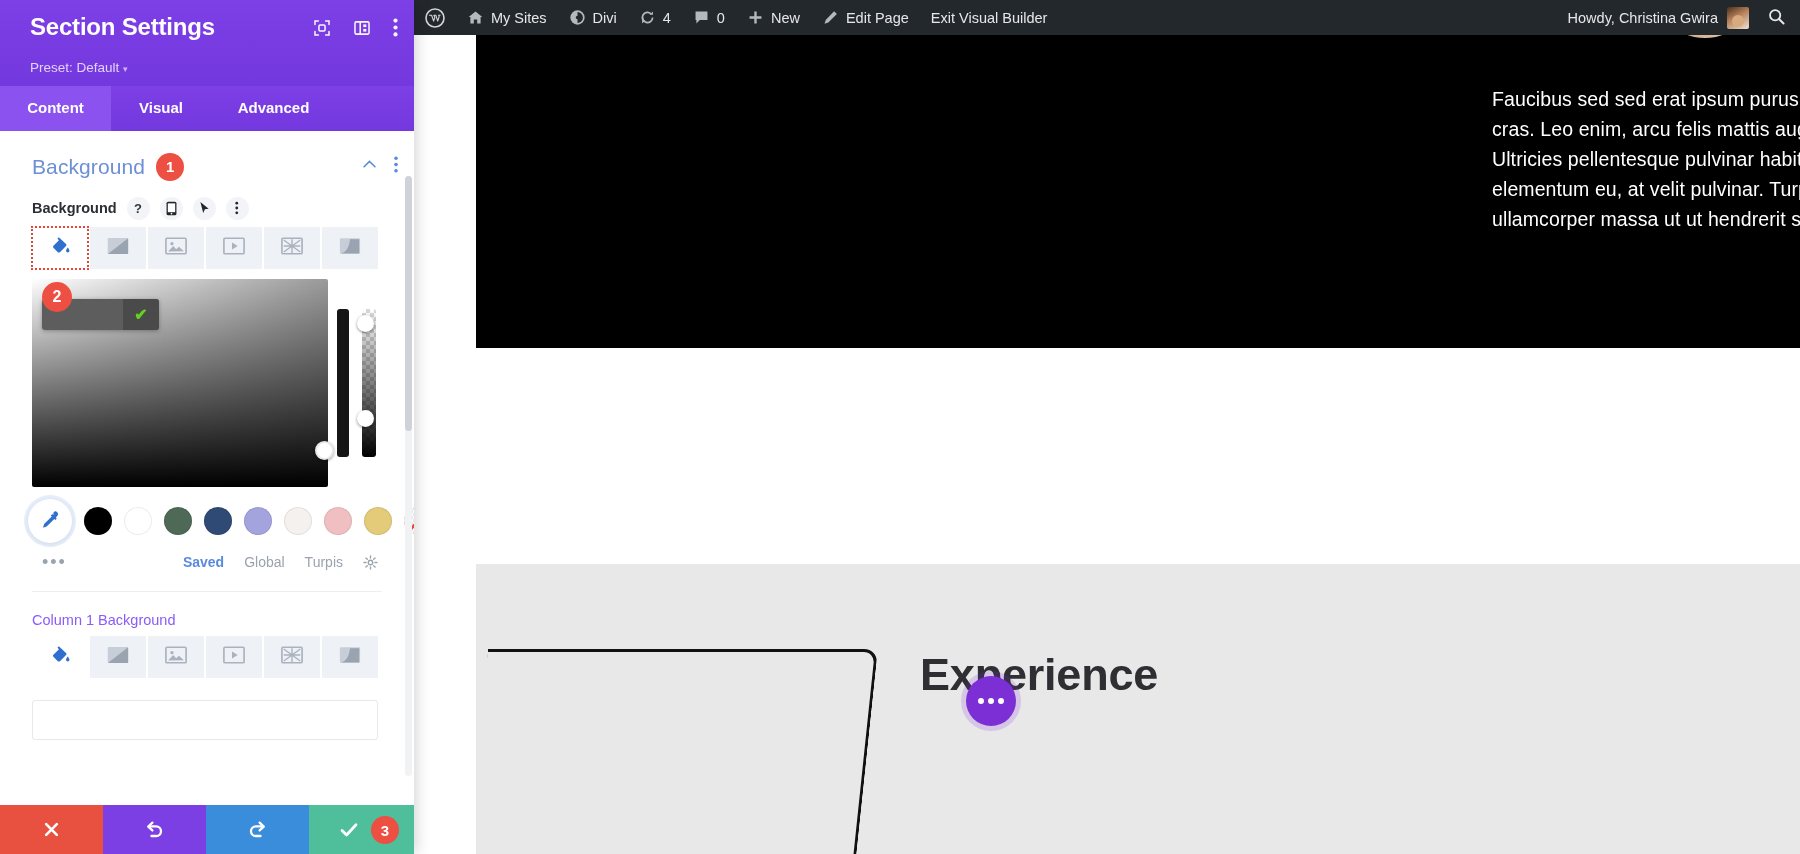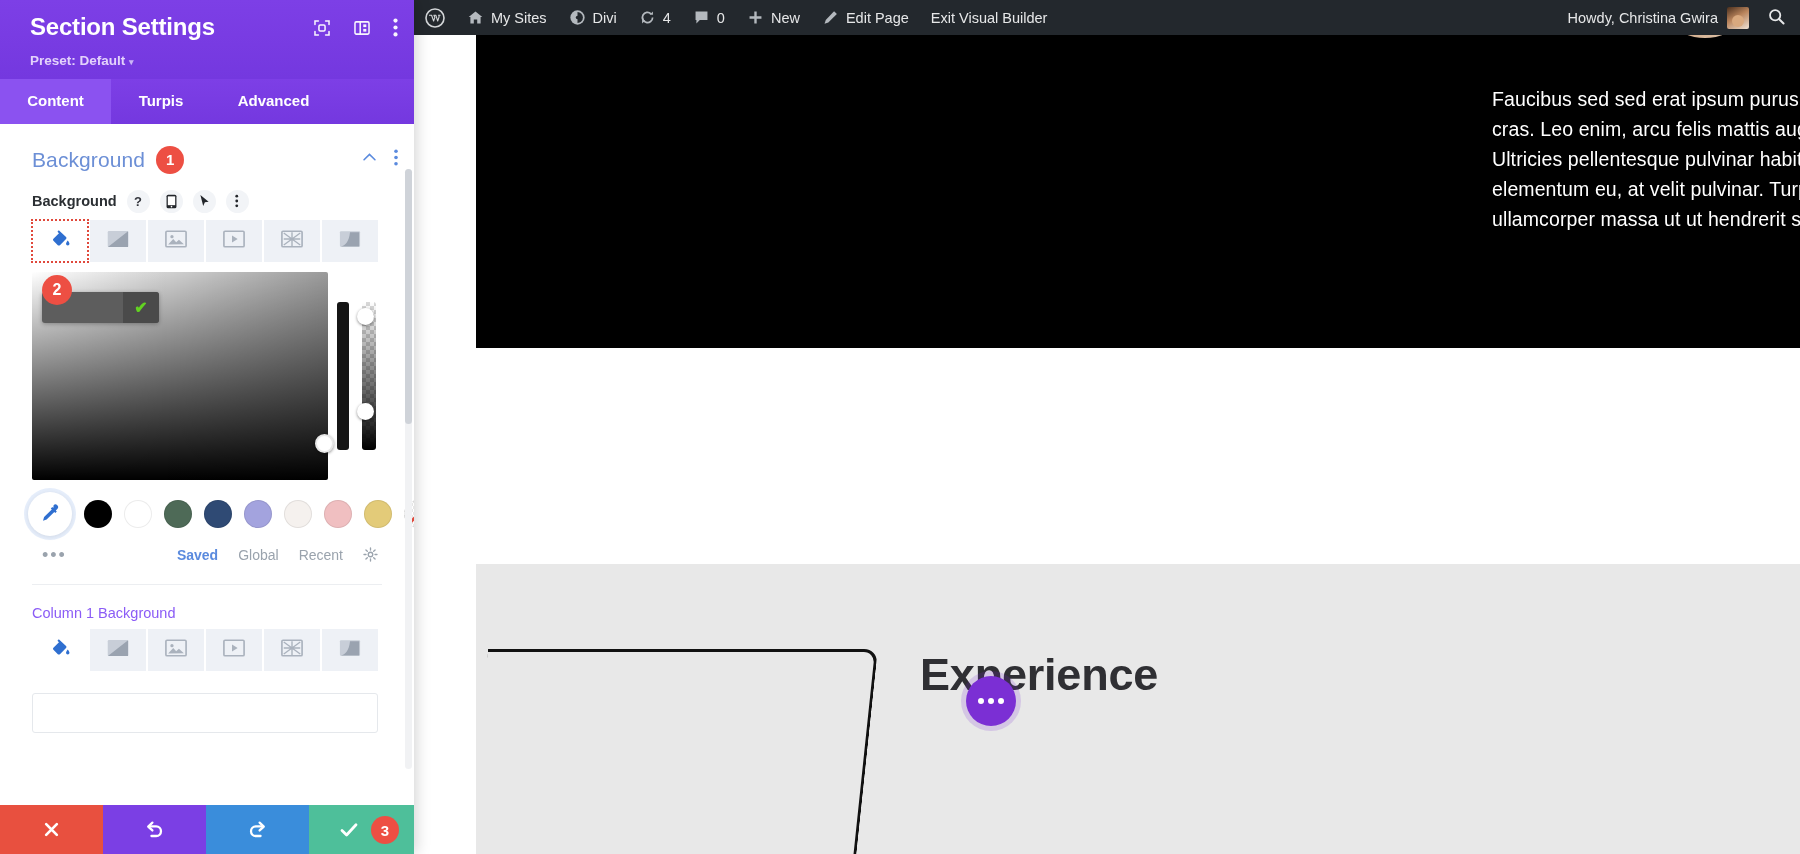--- a/index.html
+++ b/index.html
@@ -94,21 +94,21 @@
   .panel {
     position: absolute; left: 0; top: 0; width: 414px; height: 854px;
     background: #ffffff; display: flex; flex-direction: column;
     box-shadow: 2px 0 14px rgba(0,0,0,.18); z-index: 5;
   }
   .panel-header {
     background: #7b3fe4; background: linear-gradient(180deg,#7d3fe6 0%,#7438df 100%);
     padding: 13px 16px 11px 30px; color: #fff; position: relative;
   }
   .panel-title { font-size: 24px; font-weight: 700; letter-spacing: -.2px; line-height: 1.15; }
-  .panel-preset { font-size: 13.5px; font-weight: 700; color: #e3d2fb; margin-top: 12px; }
+  .panel-preset { font-size: 13.5px; font-weight: 400; color: #e3d2fb; margin-top: 19px; }
   .panel-preset .caret { font-size: 9px; color: #cbb6f5; }
   .panel-header-icons {
     position: absolute; right: 16px; top: 18px; display: flex; align-items: center; gap: 22px;
   }
   .hdr-icon { color: #ffffff; opacity: .95; display: flex; align-items:center; justify-content:center; cursor: pointer; }
 
   .panel-tabs { display: flex; background: #7b3fe4; background: linear-gradient(180deg,#7d3fe6 0%,#7438df 100%); }
   .panel-tab {
     flex: 0 0 auto; padding: 13px 0 15px 0; text-align: center;
     color: #ffffff; font-size: 15px; font-weight: 700; cursor: pointer;
@@ -206,21 +206,21 @@
     background: repeating-conic-gradient(#e6e6e6 0% 25%, #ffffff 0% 50%) 0 0/6px 6px;
     position: relative; overflow: hidden;
   }
   .swatch.none::after {
     content:""; position:absolute; left:-3px; top:12px; width:36px; height:2.5px;
     background:#e0493c; transform: rotate(-45deg);
   }
 
   .saved-row { display: flex; align-items: center; padding: 10px 36px 0 42px; }
   .dots3 { color: #9aa3ad; font-size: 18px; letter-spacing: 2px; line-height: 1; }
-  .saved-links { margin-left: auto; display: flex; align-items: flex-start; gap: 20px; }
+  .saved-links { margin-left: auto; display: flex; align-items: flex-end; gap: 20px; }
   .slink { font-size: 14px; color: #9aa3ad; cursor: pointer; }
   .slink.active { color: #5a8ade; font-weight: 700; }
   .gear { color: #9aa3ad; display:flex; align-items:center; }
 
   .divider { height: 1px; background: #eceef1; margin: 20px 32px 0 32px; }
 
   .col-label { font-size: 14.5px; color: #8b5cf6; font-weight: 400; padding: 20px 16px 8px 32px; }
 
   .stub-box { margin: 22px 36px 0 32px; height: 40px; border: 1px solid #e5e8ec; border-radius: 3px; background:#fff; }
 
@@ -398,21 +398,21 @@
             <circle cx="2.5" cy="2.6" r="2.1" fill="#fff"></circle>
             <circle cx="2.5" cy="9.5" r="2.1" fill="#fff"></circle>
             <circle cx="2.5" cy="16.4" r="2.1" fill="#fff"></circle>
           </svg>
         </span>
       </div>
     </div>
 
     <div class="panel-tabs">
       <div class="panel-tab t-content">Content</div>
-      <div class="panel-tab t-design">Turpis</div>
+      <div class="panel-tab t-design">Visual</div>
       <div class="panel-tab t-adv">Advanced</div>
     </div>
 
     <div class="panel-scroll">
 
       <div class="sec-head">
         <span class="sec-title">Background</span>
         <span class="badge">1</span>
         <span class="sec-head-right">
           <span>
@@ -538,21 +538,21 @@
         <span class="swatch" style="background:#f0bfc1"></span>
         <span class="swatch" style="background:#e3cb79"></span>
         <span class="swatch none"></span>
       </div>
 
       <div class="saved-row">
         <span class="dots3">•••</span>
         <span class="saved-links">
           <span class="slink active">Saved</span>
           <span class="slink">Global</span>
-          <span class="slink">Recent</span>
+          <span class="slink">Turpis</span>
           <span class="gear">
             <svg width="15" height="15" viewBox="0 0 18 18">
               <circle cx="9" cy="9" r="2.7" stroke="#9aa3ad" stroke-width="1.6" fill="none"></circle>
               <path d="M9 1.2v2.4M9 14.4v2.4M1.2 9h2.4M14.4 9h2.4M3.5 3.5l1.7 1.7M12.8 12.8l1.7 1.7M14.5 3.5l-1.7 1.7M5.2 12.8 3.5 14.5" stroke="#9aa3ad" stroke-width="1.6" stroke-linecap="round"></path>
             </svg>
           </span>
         </span>
       </div>
 
       <div class="divider"></div>

